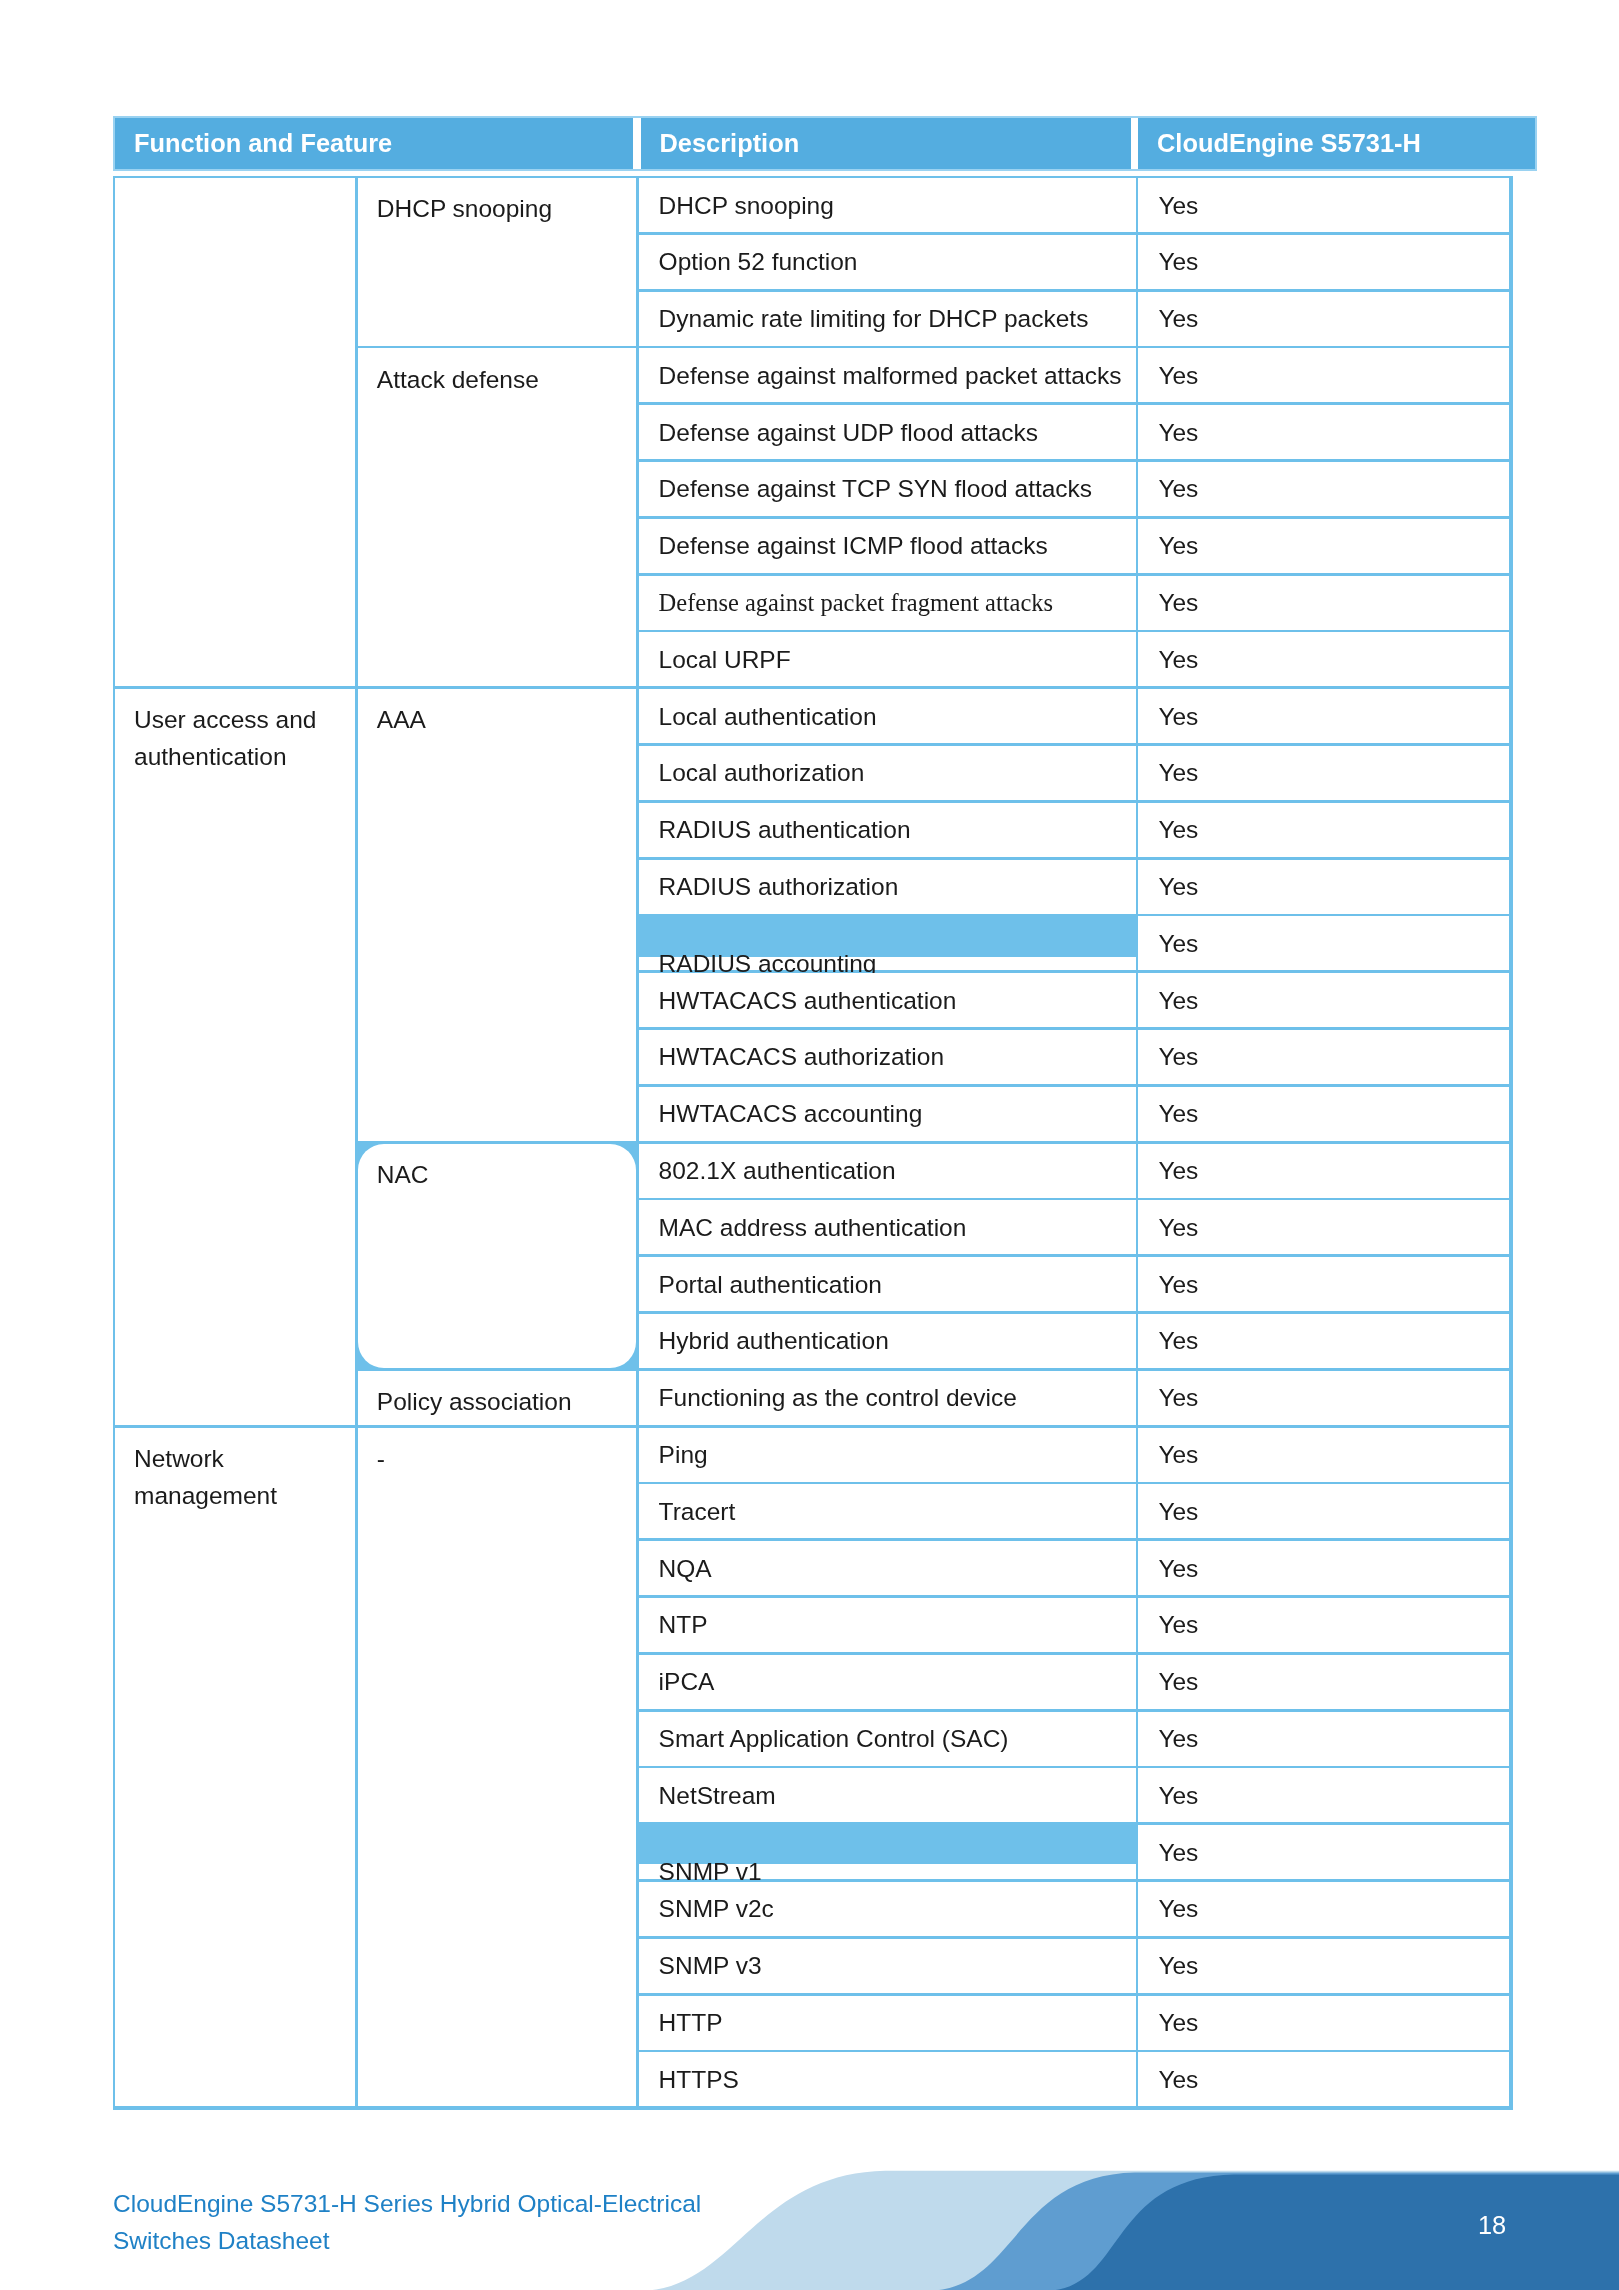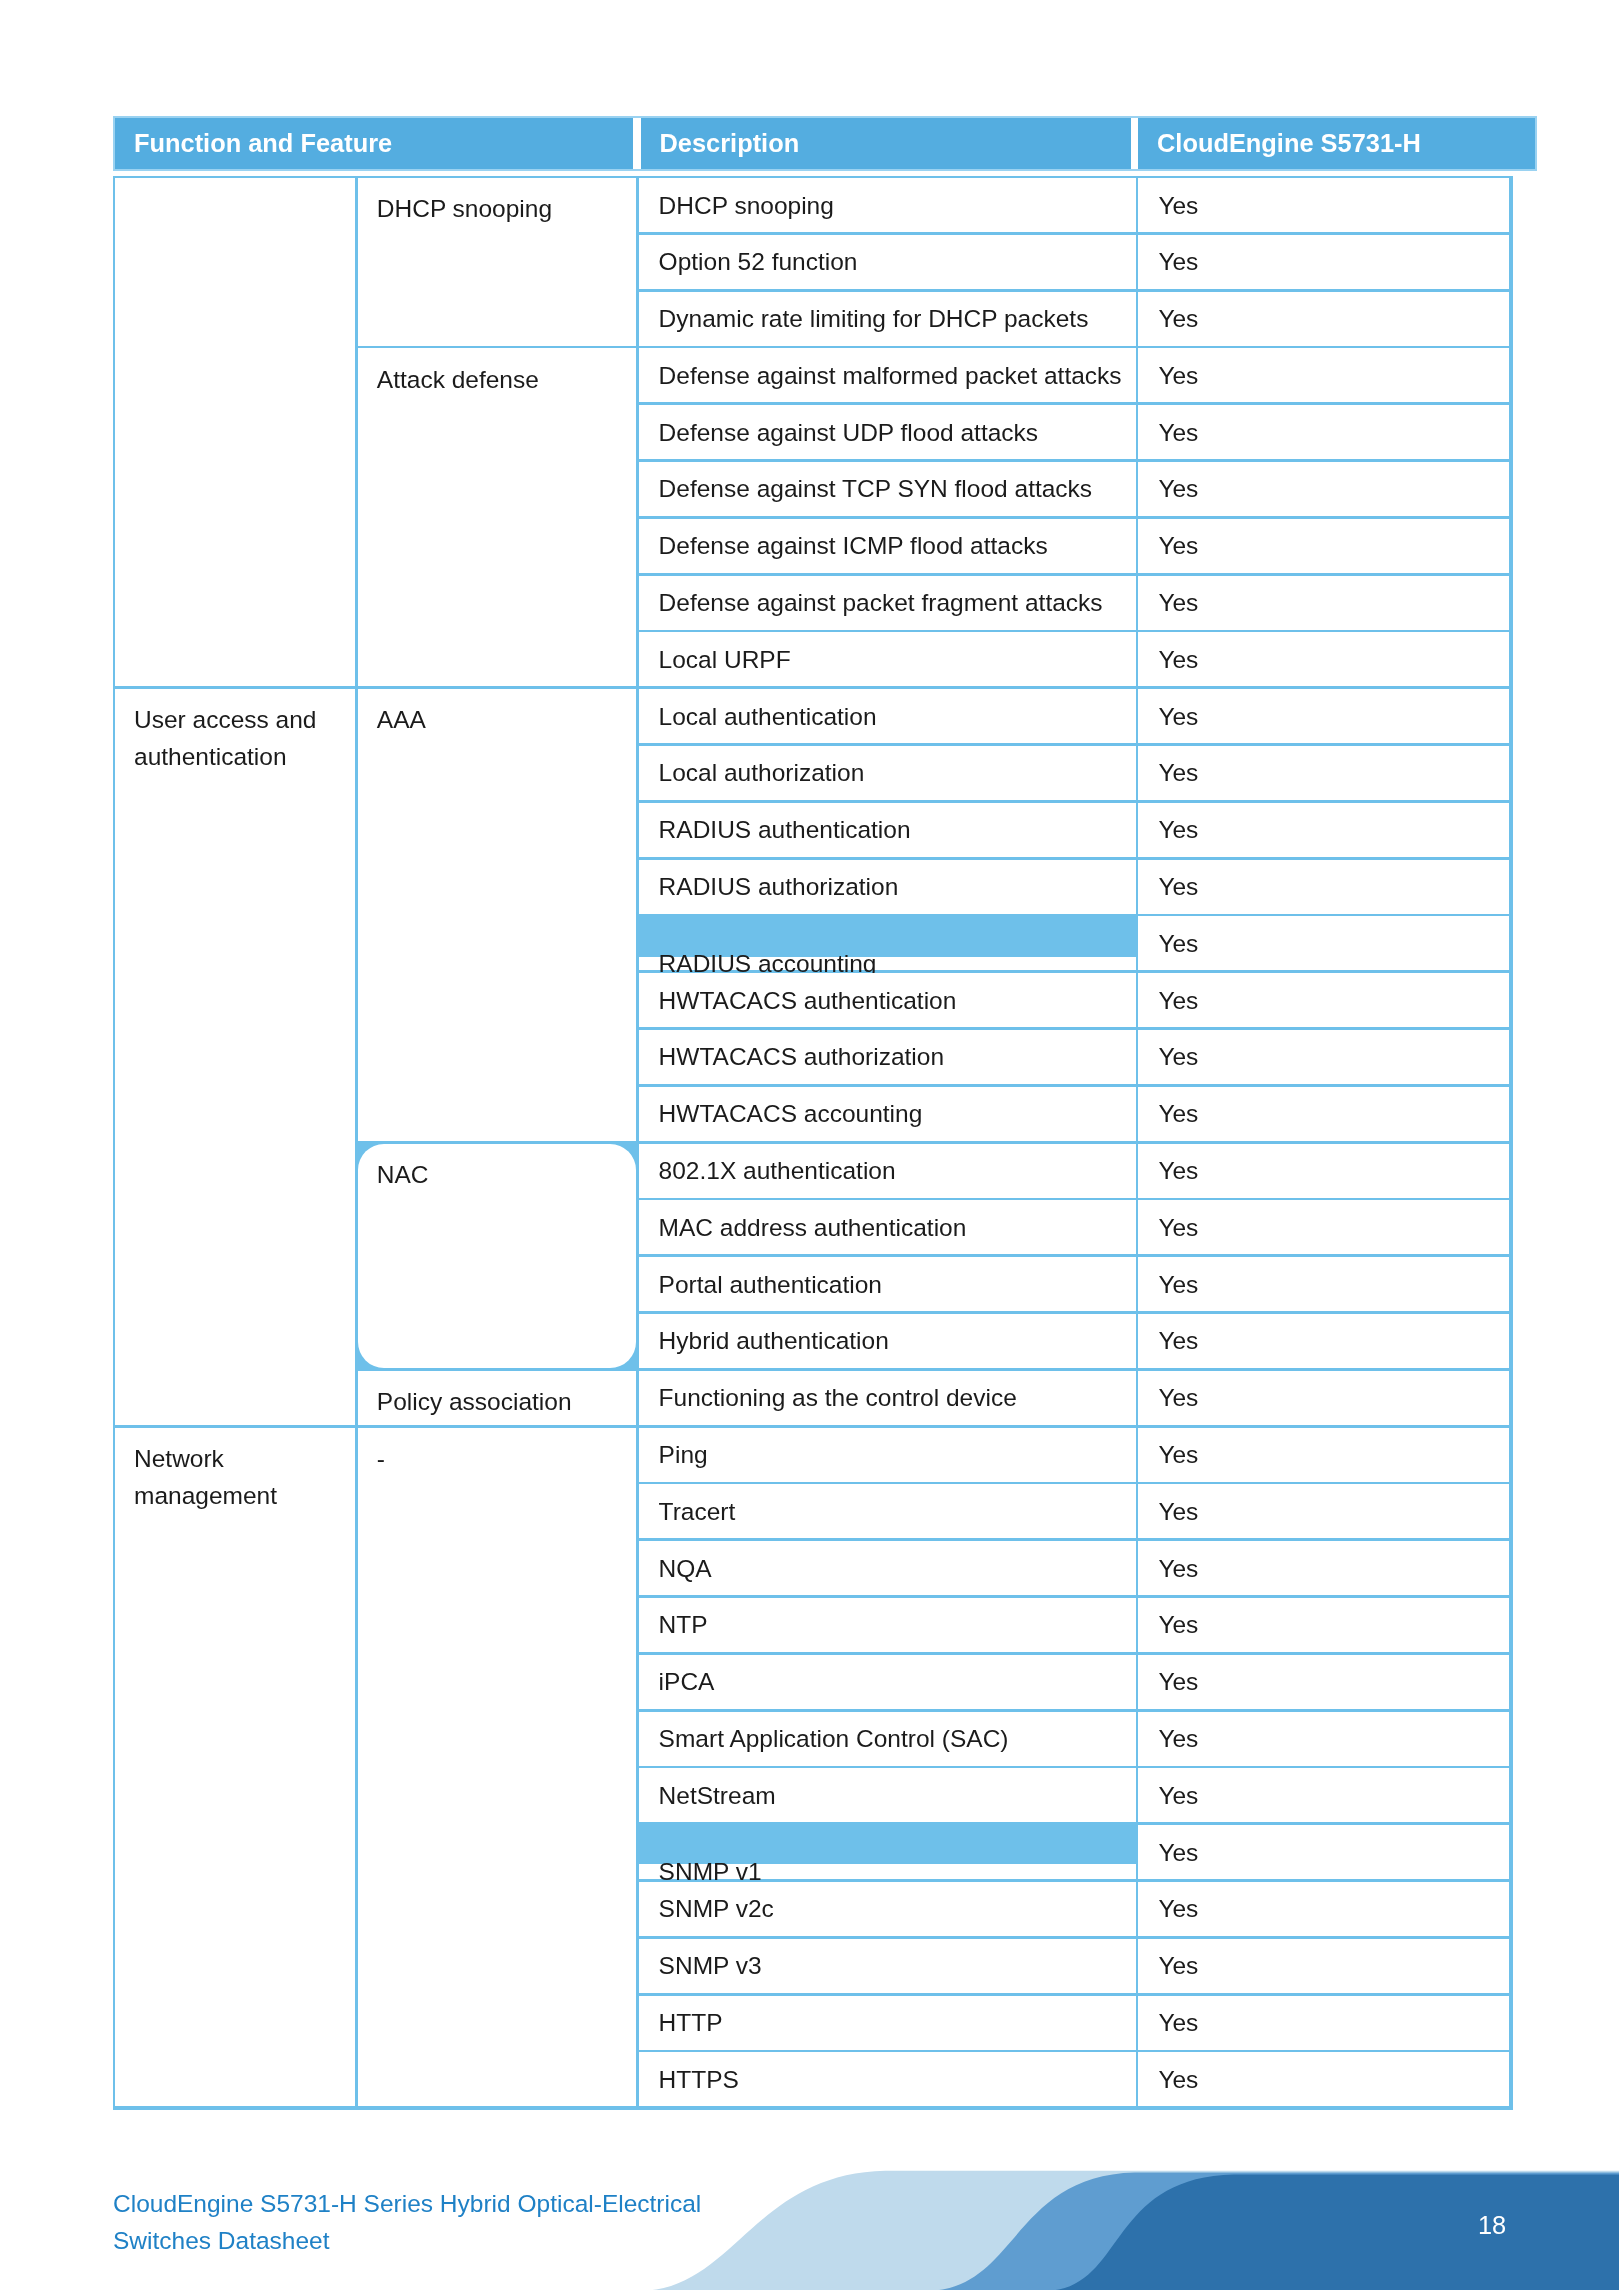--- a/index.html
+++ b/index.html
@@ -94,21 +94,21 @@
       <div class="cell yes" style="grid-area: 3 / 4 / span 1;">Yes</div>
       <div class="cell subcat" style="grid-area: 4 / 2 / span 6;">Attack defense</div>
       <div class="cell desc" style="grid-area: 4 / 3 / span 1;">Defense against malformed packet attacks</div>
       <div class="cell yes" style="grid-area: 4 / 4 / span 1;">Yes</div>
       <div class="cell desc" style="grid-area: 5 / 3 / span 1;">Defense against UDP flood attacks</div>
       <div class="cell yes" style="grid-area: 5 / 4 / span 1;">Yes</div>
       <div class="cell desc" style="grid-area: 6 / 3 / span 1;">Defense against TCP SYN flood attacks</div>
       <div class="cell yes" style="grid-area: 6 / 4 / span 1;">Yes</div>
       <div class="cell desc" style="grid-area: 7 / 3 / span 1;">Defense against ICMP flood attacks</div>
       <div class="cell yes" style="grid-area: 7 / 4 / span 1;">Yes</div>
-      <div class="cell desc" style="grid-area: 8 / 3 / span 1;">Defense against packet fragment attacks</div>
+      <div class="cell desc" style="grid-area: 8 / 3 / span 1; font-family: Liberation Serif, serif;">Defense against packet fragment attacks</div>
       <div class="cell yes" style="grid-area: 8 / 4 / span 1;">Yes</div>
       <div class="cell desc" style="grid-area: 9 / 3 / span 1;">Local URPF</div>
       <div class="cell yes" style="grid-area: 9 / 4 / span 1;">Yes</div>
       <div class="cell cat" style="grid-area: 1 / 1 / span 9;"></div>
       <div class="cell subcat" style="grid-area: 10 / 2 / span 8;">AAA</div>
       <div class="cell desc" style="grid-area: 10 / 3 / span 1;">Local authentication</div>
       <div class="cell yes" style="grid-area: 10 / 4 / span 1;">Yes</div>
       <div class="cell desc" style="grid-area: 11 / 3 / span 1;">Local authorization</div>
       <div class="cell yes" style="grid-area: 11 / 4 / span 1;">Yes</div>
       <div class="cell desc" style="grid-area: 12 / 3 / span 1;">RADIUS authentication</div>

